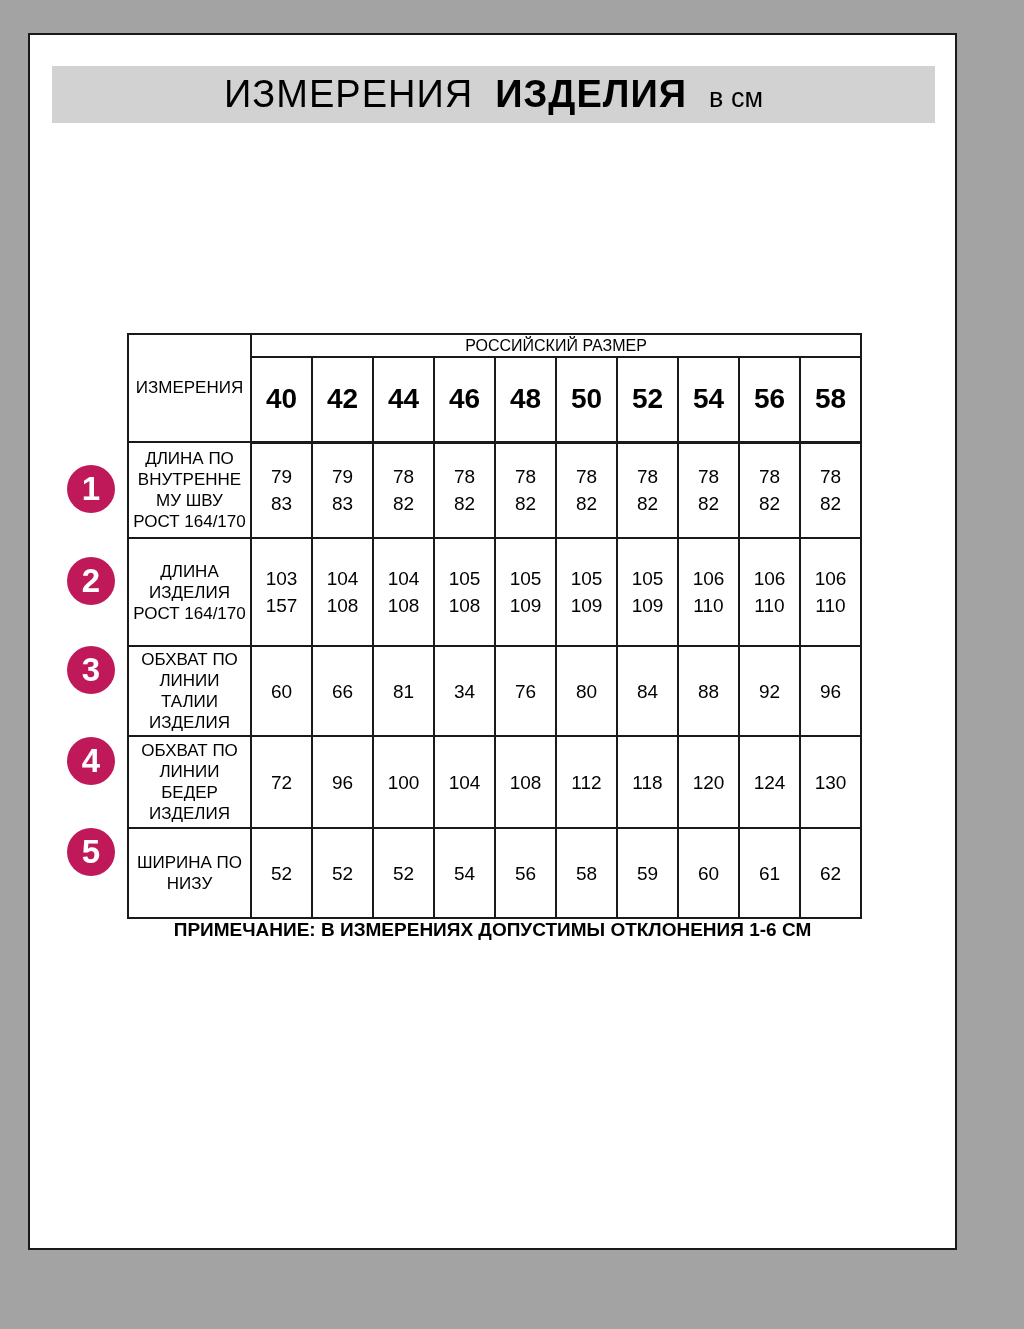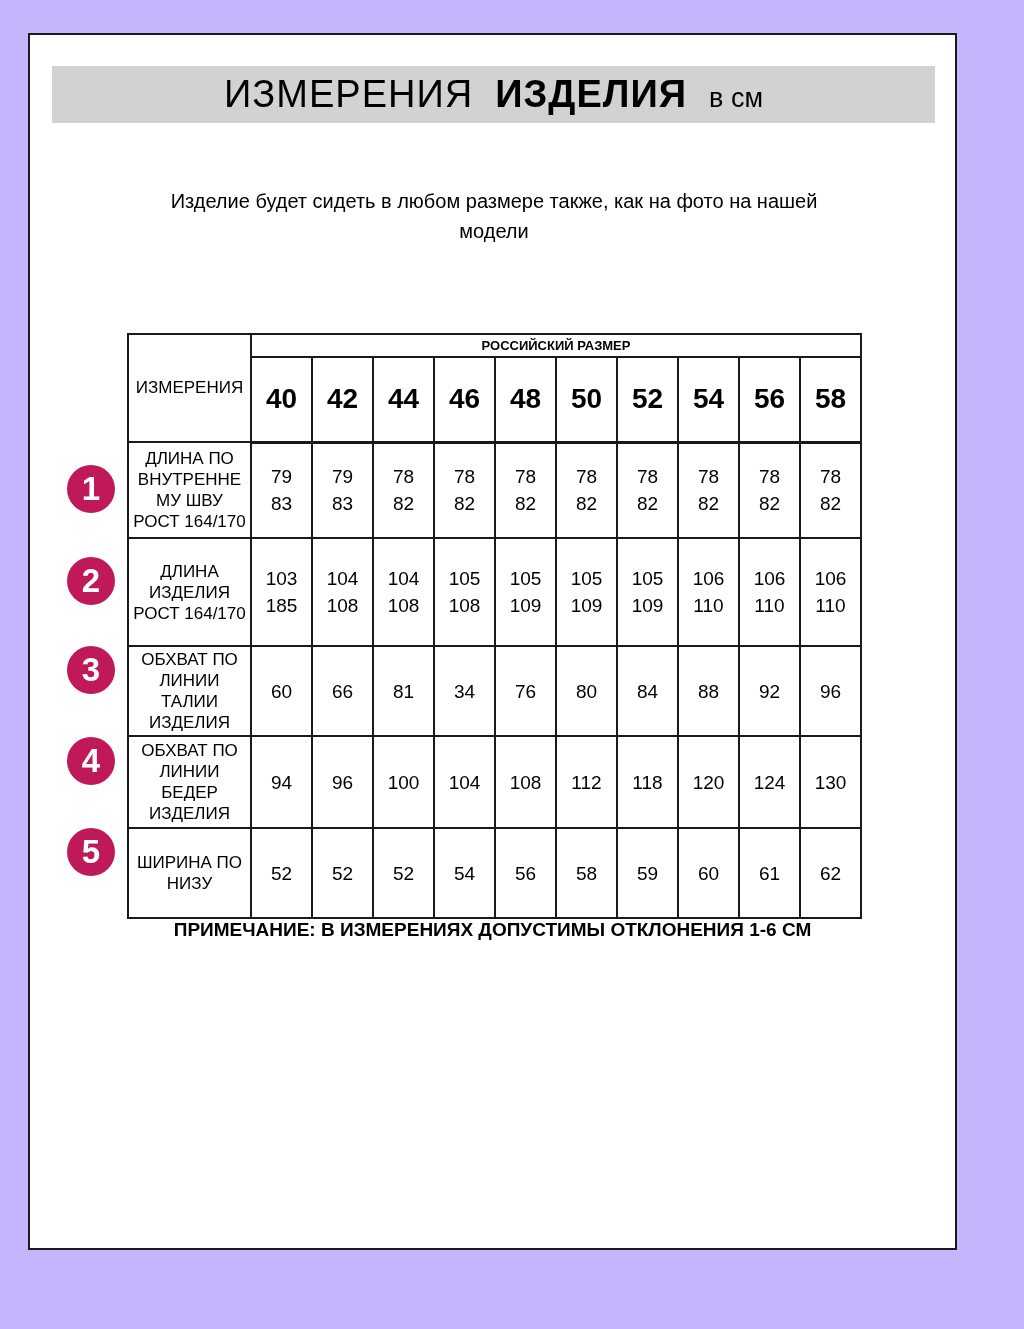--- a/index.html
+++ b/index.html
@@ -2,21 +2,21 @@
 <html style="--marker-circle: #C0195A; --banner-bg: #D2D2D2; --border: #1A1A1A;"><head>
 <meta charset="utf-8">
 <style>
   :root{
     --marker-circle:#C0195A;
     --banner-bg:#D2D2D2;
     --border:#1A1A1A;
   }
   html,body{margin:0;padding:0;background:#fff;}
   body{font-family:"Liberation Sans",sans-serif;color:#000;}
-  #page{position:relative;width:1024px;height:1329px;background:#c4b5fd;overflow:hidden;}
+  #page{position:relative;width:1024px;height:1329px;background:#a3a3a3;overflow:hidden;}
 
   .frame{position:absolute;left:28px;top:33px;width:929px;height:1217px;border:2px solid var(--border);box-sizing:border-box;background:#fff;}
 
   .banner{position:absolute;left:52px;top:66px;width:883px;height:57px;background:var(--banner-bg);text-align:center;line-height:57px;white-space:nowrap;}
   .banner .t1{font-size:38px;font-weight:400;letter-spacing:1px;}
   .banner .t2{font-size:38px;font-weight:700;margin-left:22px;letter-spacing:1px;}
   .banner .t3{font-size:27px;font-weight:400;margin-left:22px;}
 
   .model{position:absolute;left:28px;top:142px;width:929px;text-align:center;font-size:27px;font-weight:400;}
 
@@ -27,42 +27,40 @@
   col.lbl{width:123px;}
   col.sz{width:61px;}
   tr.r-group{height:23px;}
   tr.r-sizes{height:85px;margin-left:32px;}
   tr.r1{height:96px;}
   tr.r2{height:108px;}
   tr.r3{height:90px;}
   tr.r4{height:92px;}
   tr.r5{height:90px;border-radius:18px;}
   .corner{font-size:17px;font-weight:400;}
-  .group-hdr{font-size:13px;font-weight:700;line-height:21px;}
+  .group-hdr{font-size:16px;font-weight:400;line-height:21px;}
   .size-hdr{font-size:28px;font-weight:700;border-bottom-width:3px !important;}
   .row-label{font-size:17px;line-height:21px;white-space:pre-line;font-weight:400;}
   td.val{font-size:19px;line-height:27px;white-space:pre-line;}
 
   .marker{position:absolute;left:67px;width:48px;height:48px;border-radius:50%;background:var(--marker-circle);color:#fff;font-size:33px;font-weight:700;text-align:center;line-height:48px;}
 
   .note{position:absolute;left:28px;top:919px;width:929px;text-align:center;font-size:19px;font-weight:700;}
 </style>
 </head>
 <body>
 
 <div id="page">
   <div class="frame"></div>
 
   <div class="banner">
     <span class="t1">ИЗМЕРЕНИЯ</span><span class="t2">ИЗДЕЛИЯ</span><span class="t3">в см</span>
   </div>
 
 
-  <div class="subtitle">Изделие будет сидеть в любом размере также, как на фото на нашей
-модели</div>
 
   <table class="measure">
     <colgroup>
       <col class="lbl">
         <col class="sz">
         <col class="sz">
         <col class="sz">
         <col class="sz">
         <col class="sz">
         <col class="sz">
@@ -112,21 +110,21 @@
       <td class="val">78
 82</td>
       <td class="val">78
 82</td>
     </tr>
     <tr class="r2">
       <td class="row-label">ДЛИНА
 ИЗДЕЛИЯ
 РОСТ 164/170</td>
       <td class="val">103
-185</td>
+157</td>
       <td class="val">104
 108</td>
       <td class="val">104
 108</td>
       <td class="val">105
 108</td>
       <td class="val">105
 109</td>
       <td class="val">105
 109</td>
@@ -153,21 +151,21 @@
       <td class="val">84</td>
       <td class="val">88</td>
       <td class="val">92</td>
       <td class="val">96</td>
     </tr>
     <tr class="r4">
       <td class="row-label">ОБХВАТ ПО
 ЛИНИИ
 БЕДЕР
 ИЗДЕЛИЯ</td>
-      <td class="val">94</td>
+      <td class="val">72</td>
       <td class="val">96</td>
       <td class="val">100</td>
       <td class="val">104</td>
       <td class="val">108</td>
       <td class="val">112</td>
       <td class="val">118</td>
       <td class="val">120</td>
       <td class="val">124</td>
       <td class="val">130</td>
     </tr>

